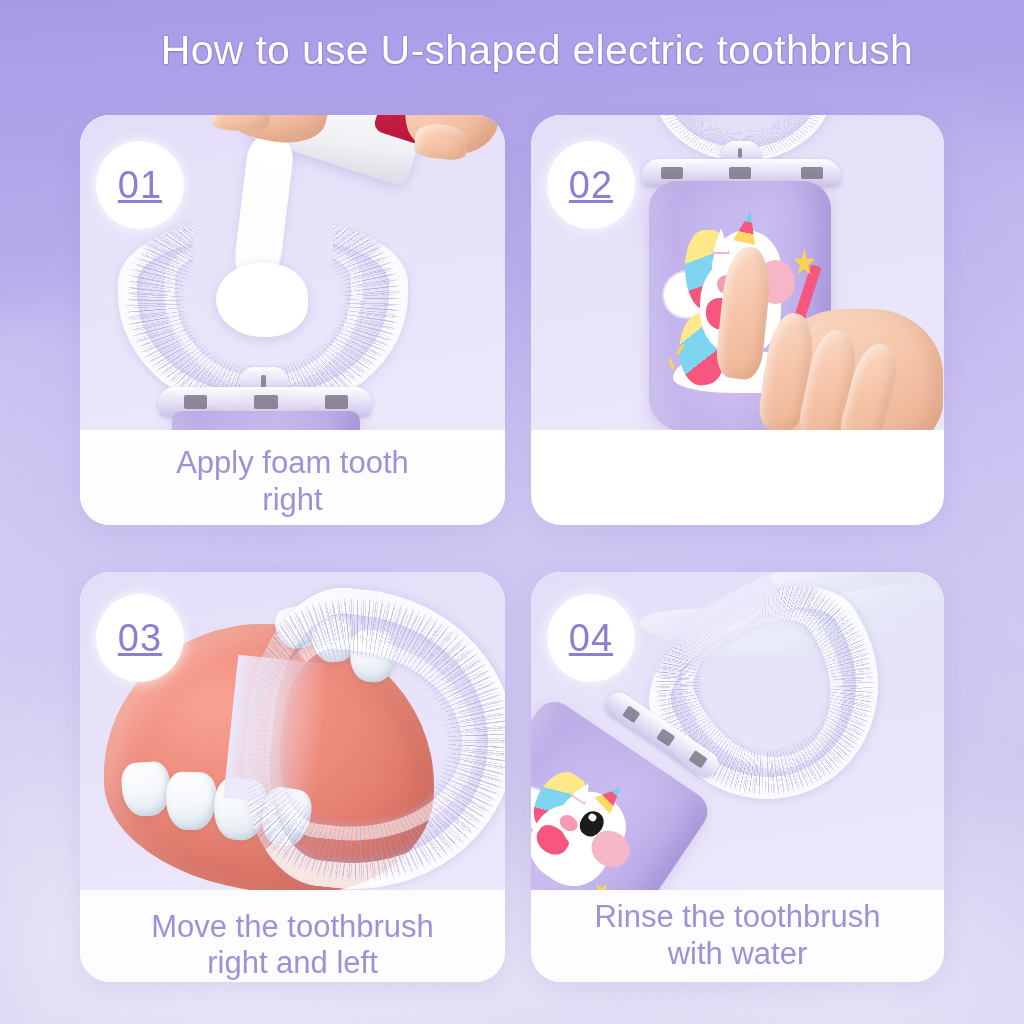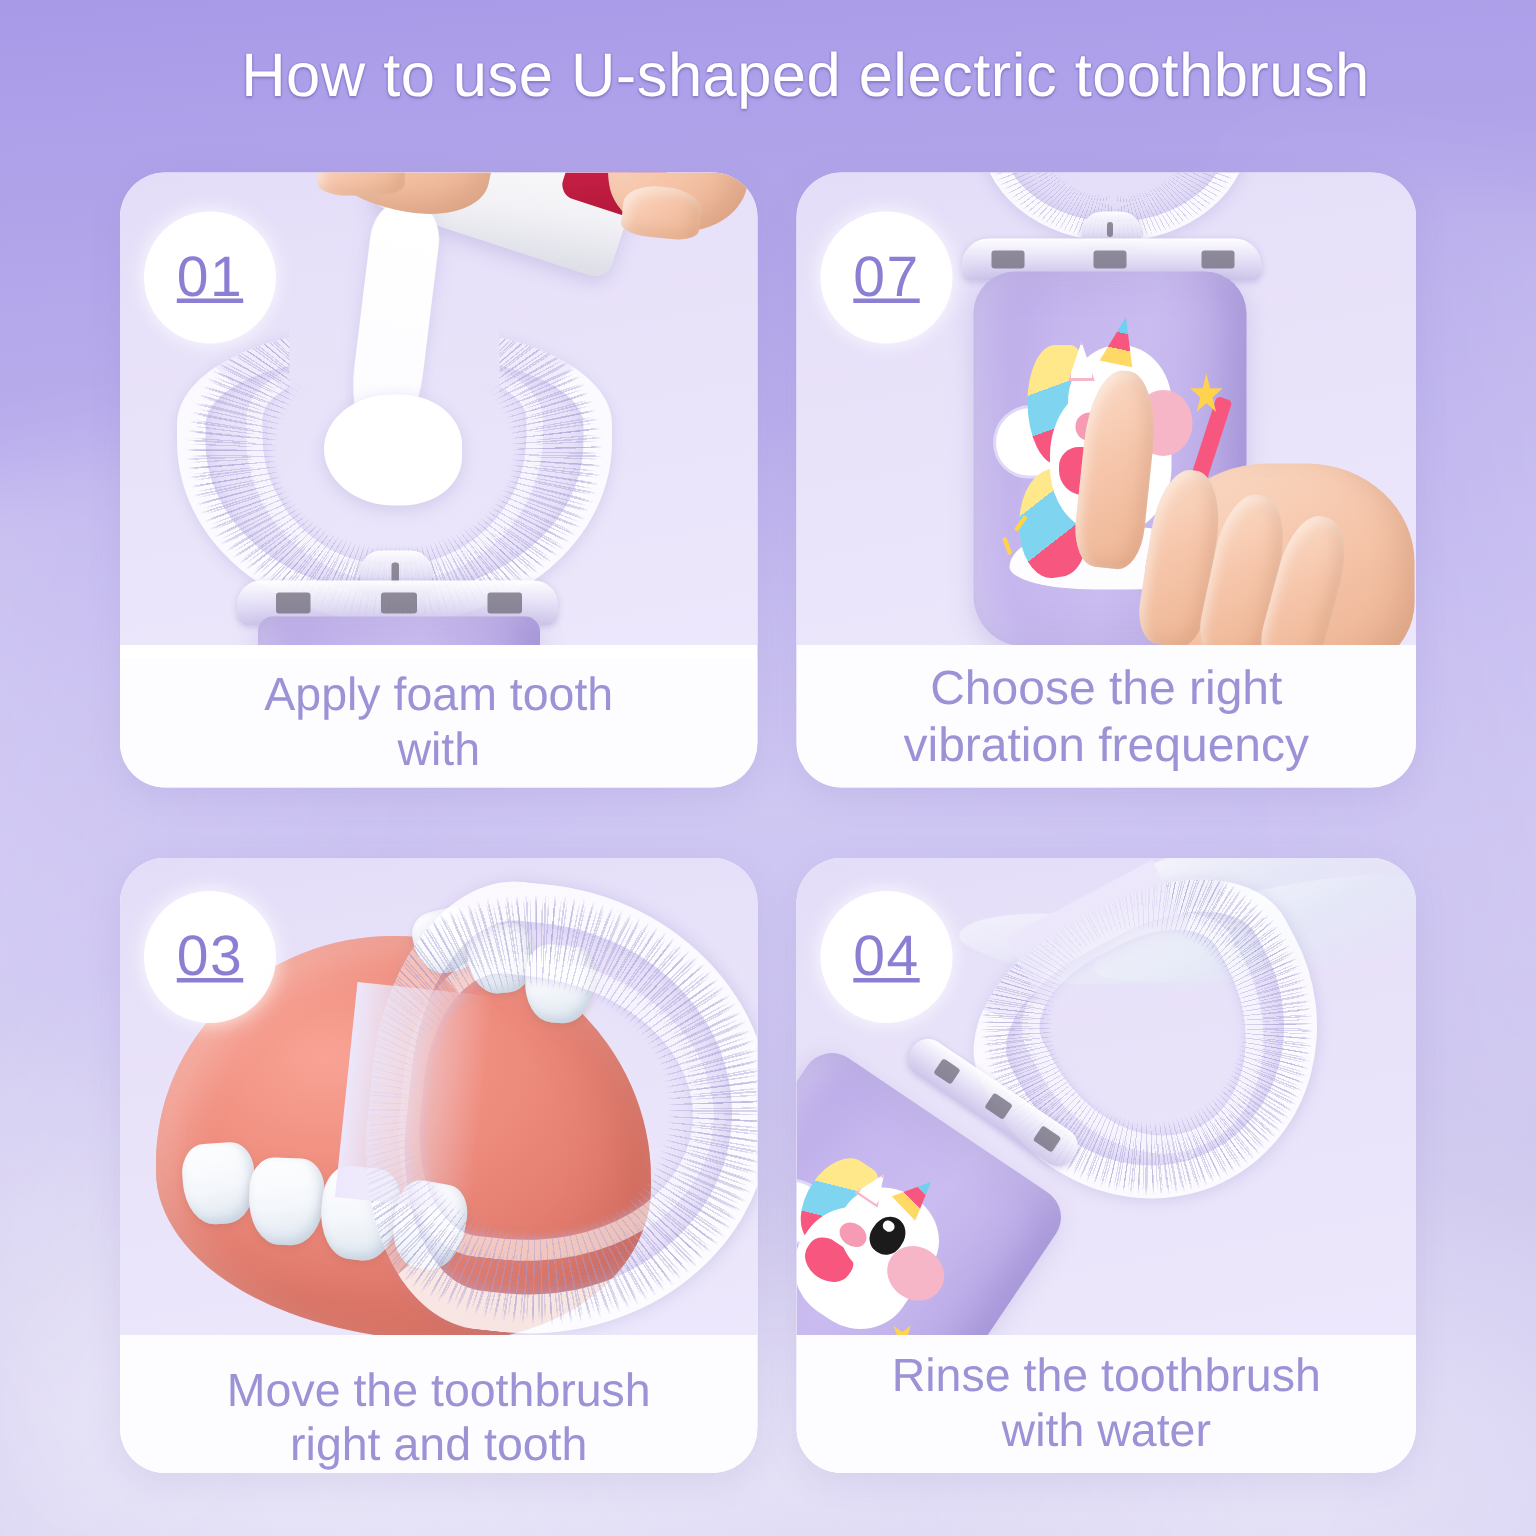--- a/index.html
+++ b/index.html
@@ -245,21 +245,21 @@
             </div>
             <div class="hand" style="left:316px;top:-44px;width:110px;height:96px;transform:rotate(-8deg);">
               <div class="palm" style="left:10px;top:0;width:92px;height:84px;"></div>
               <div class="finger" style="left:16px;top:52px;width:52px;height:34px;transform:rotate(14deg);"></div>
             </div>
           </div>
         </div>
         <div class="caption">
           <span class="cap-text">
             <span>Apply foam tooth</span><br>
-            <span>with</span>
+            <span>right</span>
           </span>
         </div>
       </div>
       <div class="badge">01</div>
     </div>
 
     <div class="card" id="card2">
       <div class="clip">
         <div class="photo">
           <div class="art">
@@ -300,28 +300,22 @@
 
             <div class="hand" style="left:180px;top:132px;width:230px;height:200px;">
               <div class="palm" style="left:52px;top:62px;width:180px;height:150px;"></div>
               <div class="finger" style="left:10px;top:0px;width:46px;height:132px;transform:rotate(6deg);"></div>
               <div class="finger" style="left:54px;top:66px;width:44px;height:118px;transform:rotate(9deg);"></div>
               <div class="finger" style="left:96px;top:82px;width:44px;height:112px;transform:rotate(12deg);"></div>
               <div class="finger" style="left:138px;top:96px;width:42px;height:104px;transform:rotate(15deg);"></div>
             </div>
           </div>
         </div>
-        <div class="caption">
-          <span class="cap-text">
-            <span>Choose the right</span><br>
-            <span>vibration frequency</span>
-          </span>
-        </div>
       </div>
-      <div class="badge">07</div>
+      <div class="badge">02</div>
     </div>
 
     <div class="card" id="card3">
       <div class="clip">
         <div class="photo">
           <div class="art">
 
             <div class="gum" style="left:24px;top:52px;width:330px;height:270px;"></div>
 
             <div class="tooth" style="left:196px;top:34px;width:44px;height:42px;transform:rotate(-14deg);"></div>
@@ -338,21 +332,21 @@
               <div class="uinner" style="border-width:14px;"></div>
               <div class="bristles"></div>
               <div class="bristles fine"></div>
               <div class="u-gap" style="background:linear-gradient(180deg,rgba(236,231,251,1) 0%,rgba(236,231,251,0) 100%);"></div>
             </div>
           </div>
         </div>
         <div class="caption">
           <span class="cap-text">
             <span>Move the toothbrush</span><br>
-            <span>right and tooth</span>
+            <span>right and left</span>
           </span>
         </div>
       </div>
       <div class="badge">03</div>
     </div>
 
     <div class="card" id="card4">
       <div class="clip">
         <div class="photo">
           <div class="art">

